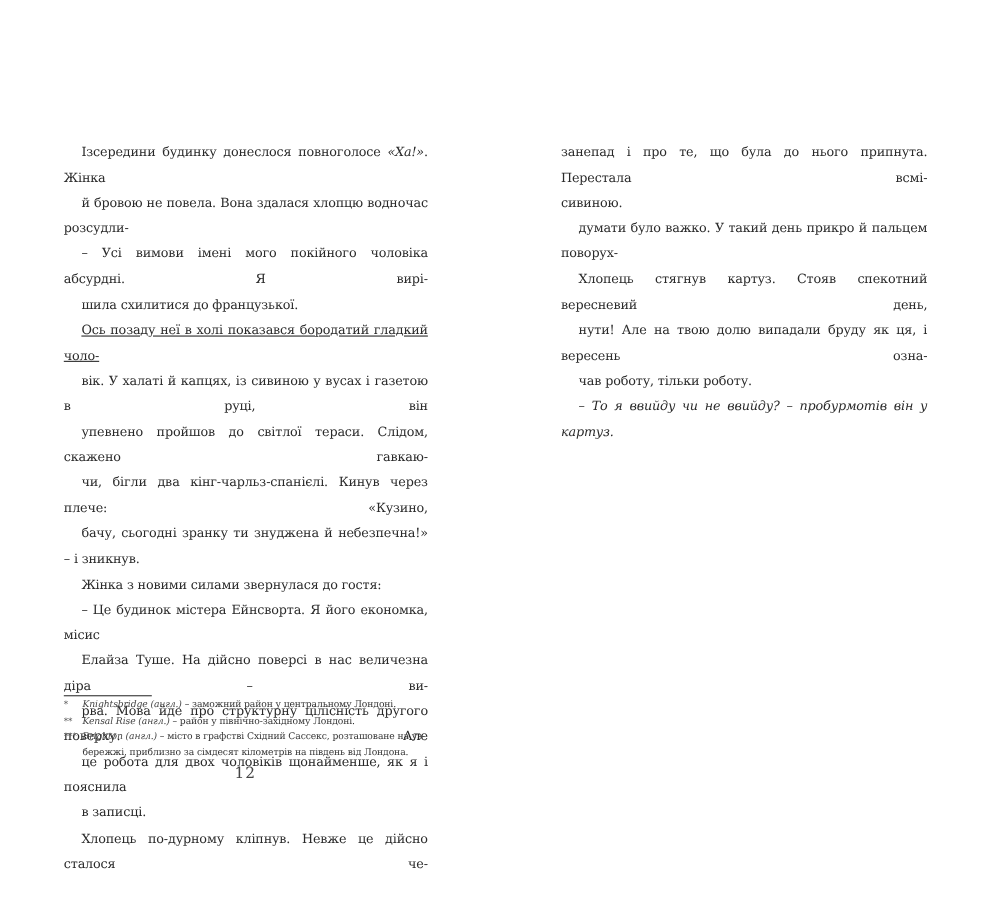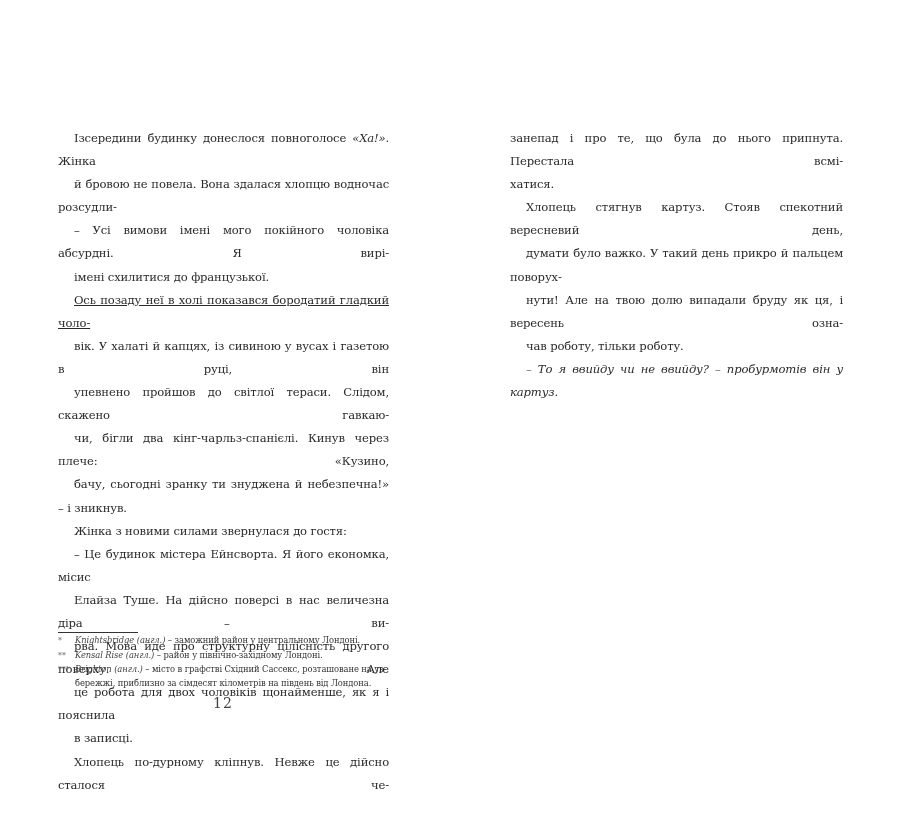--- a/index.html
+++ b/index.html
@@ -93,21 +93,21 @@
 <body>
 
 <div class="page page-left">
   <div class="column" id="left-column">
       <p>
         <span class="ln" style="text-indent: 16px;"><span>Ізсередини будинку донеслося повноголосе </span><em>«Ха!»</em><span>. Жінка</span></span>
         <span class="ln"><span>й бровою не повела. Вона здалася хлопцю водночас розсудли-</span></span>
       </p>
       <p>
         <span class="ln" style="text-indent: 16px;"><span>– Усі вимови імені мого покійного чоловіка абсурдні. Я вирі-</span></span>
-        <span class="ln last"><span>імені схилитися до французької.</span></span>
+        <span class="ln last"><span>шила схилитися до французької.</span></span>
       </p>
       <p>
         <span class="ln" style="text-indent: 16px; text-decoration: underline;"><span>Ось позаду неї в холі показався бородатий гладкий чоло-</span></span>
         <span class="ln"><span>вік. У халаті й капцях, із сивиною у вусах і газетою в руці, він</span></span>
         <span class="ln"><span>упевнено пройшов до світлої тераси. Слідом, скажено гавкаю-</span></span>
         <span class="ln"><span>чи, бігли два кінг-чарльз-спанієлі. Кинув через плече: «Кузино,</span></span>
         <span class="ln last"><span>бачу, сьогодні зранку ти знуджена й небезпечна!» – і зникнув.</span></span>
       </p>
       <p>
         <span class="ln last" style="text-indent: 16px;"><span>Жінка з новими силами звернулася до гостя:</span></span>
@@ -131,25 +131,25 @@
     </div>
   <div class="page-number">
     <span>12</span>
   </div>
 </div>
 
 <div class="page page-right">
   <div class="column" id="right-column">
       <p class="cont">
         <span class="ln"><span>занепад і про те, що була до нього припнута. Перестала всмі-</span></span>
-        <span class="ln last"><span>хатися.</span></span>
+        <span class="ln last"><span>сивиною.</span></span>
       </p>
       <p>
+        <span class="ln"><span>думати було важко. У такий день прикро й пальцем поворух-</span></span>
         <span class="ln" style="text-indent: 16px;"><span>Хлопець стягнув картуз. Стояв спекотний вересневий день,</span></span>
-        <span class="ln"><span>думати було важко. У такий день прикро й пальцем поворух-</span></span>
         <span class="ln"><span>нути! Але на твою долю випадали бруду як ця, і вересень озна-</span></span>
         <span class="ln last"><span>чав роботу, тільки роботу.</span></span>
       </p>
       <p>
         <span class="ln last" style="text-indent: 16px; font-style: italic;"><span>– То я ввийду чи не ввийду? – пробурмотів він у картуз.</span></span>
       </p>
     </div>
 </div>
 
 </body></html>

